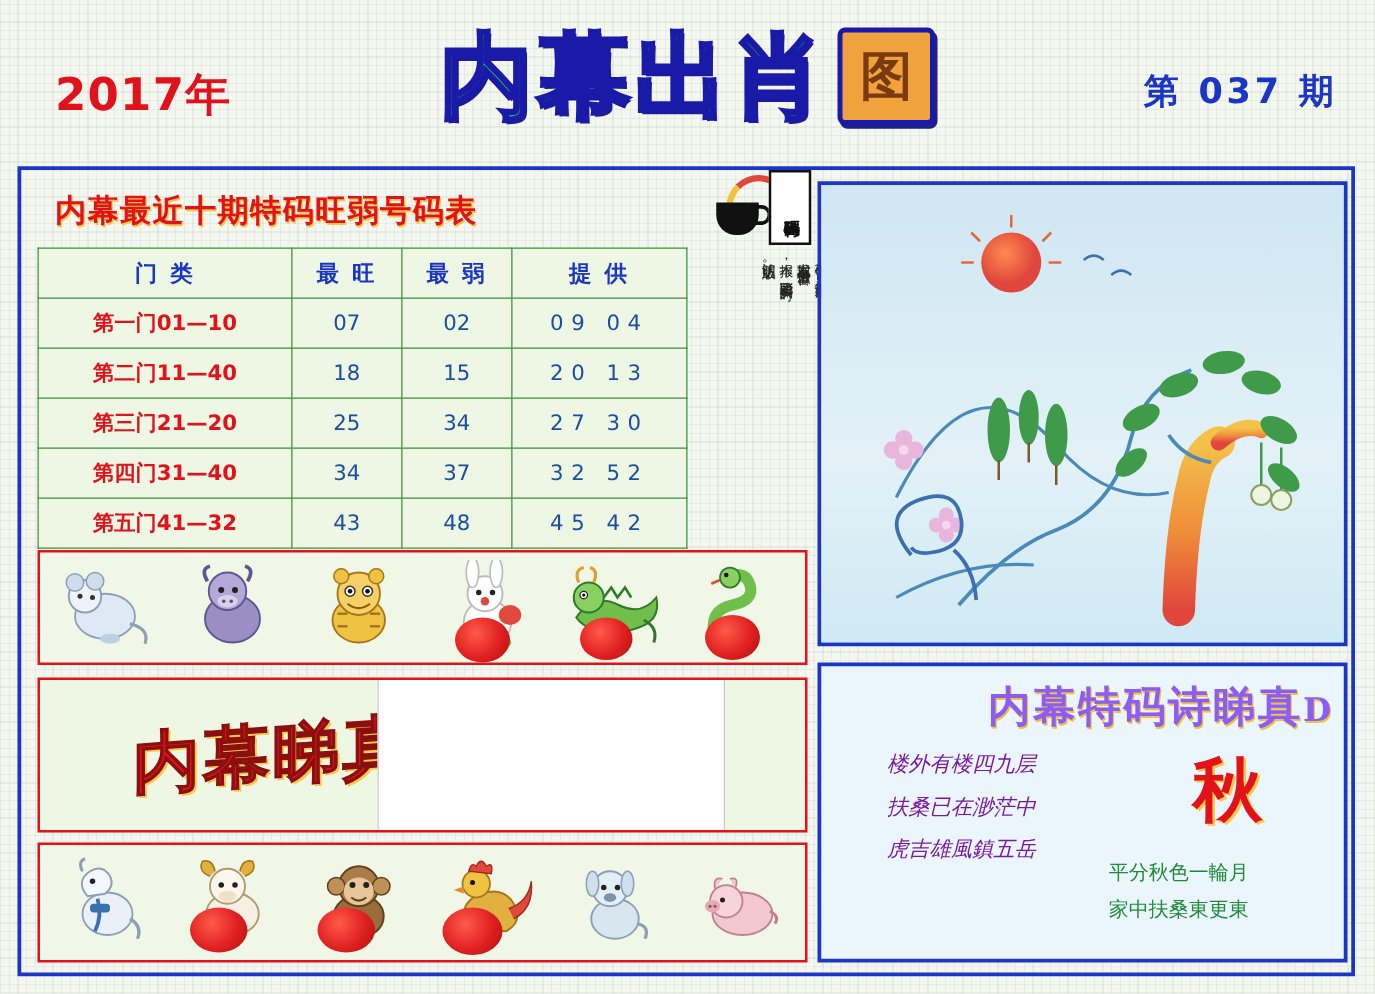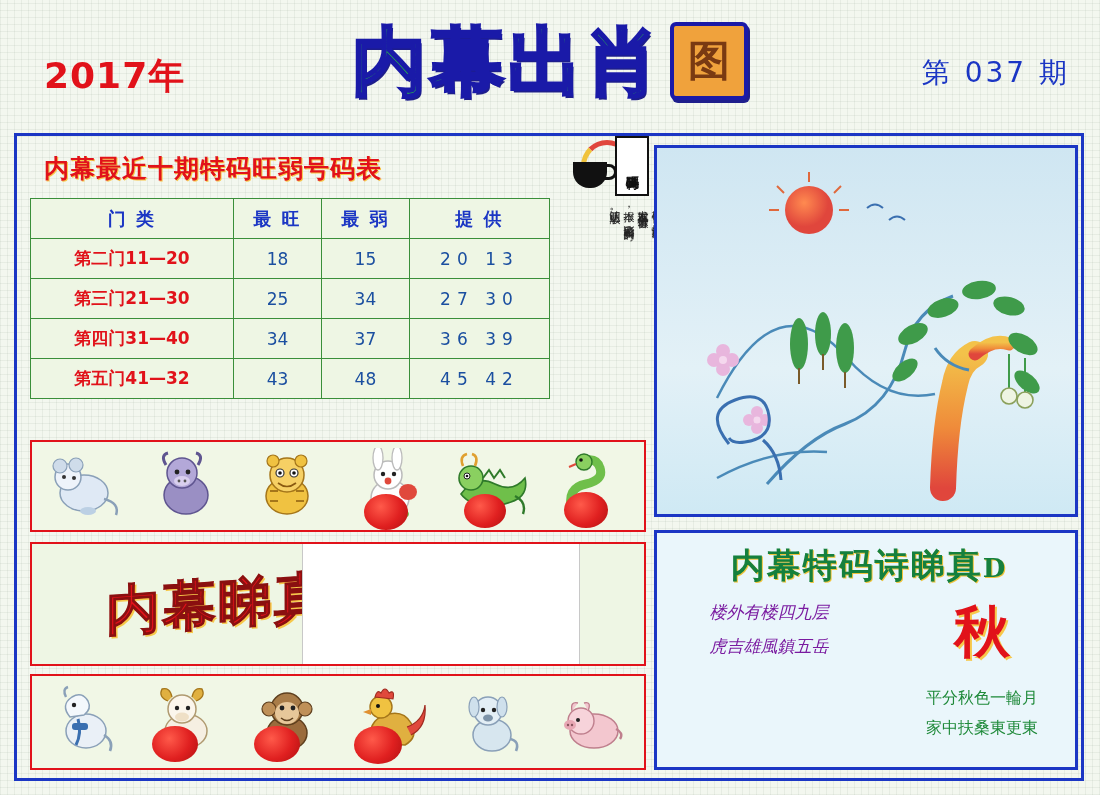--- a/index.html
+++ b/index.html
@@ -20,21 +20,21 @@
   
   .header{position:absolute;left:0;top:0;width:1100px;height:128px;}
   .year{
     position:absolute;left:44px;top:52px;
     font-size:36px;font-weight:bold;color:#e1121a;
     font-family:"DejaVu Sans","Liberation Sans",sans-serif;
     letter-spacing:1px;
   }
   .issue{
     position:absolute;right:30px;top:54px;
-    font-size:28px;font-weight:normal;color:#1b36c4;
+    font-size:28px;font-weight:bold;color:#1b36c4;
     letter-spacing:3px;
   }
   .title-wrap{
     position:absolute;left:50%;top:22px;transform:translateX(-50%);
     display:flex;align-items:center;gap:4px;
   }
   .title-char{
     font-size:74px;line-height:76px;font-weight:bold;
     color:#2bd23a;
     -webkit-text-stroke:3px #1a1aa8;
@@ -155,41 +155,41 @@
     border:3px solid #1b36c4;box-sizing:border-box;
     background:linear-gradient(180deg,#cfe6f2 0%,#dff0f7 45%,#cfe9f4 100%);
     overflow:hidden;
   }
   .poem-box{
     position:absolute;left:0px;top:390px;width:424px;height:240px;
     border:3px solid #1b36c4;box-sizing:border-box;
     background:#eaf6fb;overflow:hidden;
   }
   .poem-title{
-    position:absolute;left:14px;top:10px;width:396px;text-align:center;
-    font-size:34px;font-weight:bold;color:#15803d;
+    position:absolute;left:14px;top:10px;width:396px;text-align:right;
+    font-size:34px;font-weight:bold;color:#8b5cf6;
     font-family:"DejaVu Serif","Liberation Serif",serif;
     letter-spacing:2px;
     text-shadow:1px 1px 0 #f0c33c;
   }
   .poem-lines{
     position:absolute;left:12px;top:62px;width:200px;
     color:#7a1aa0;font-size:17px;line-height:34px;text-align:center;
     font-family:"DejaVu Serif","Liberation Serif",serif;
     font-style:italic;
   }
   .poem-qiu{
     position:absolute;left:240px;top:62px;width:170px;text-align:center;
     font-size:56px;font-weight:bold;color:#e1121a;
     font-family:"DejaVu Serif","Liberation Serif",serif;
     text-shadow:2px 2px 0 #f7c84a;
   }
   .poem-foot{
     position:absolute;left:230px;top:150px;width:190px;
-    color:#1f8a3a;font-size:16px;line-height:30px;text-align:center;
+    color:#1f8a3a;font-size:16px;line-height:30px;text-align:left;
     font-family:"DejaVu Serif","Liberation Serif",serif;
   }
 </style>
 </head>
 <body>
 
 <div class="page">
 
   <div class="header">
     <div class="year">2017年</div>
@@ -221,36 +221,42 @@
       <thead>
         <tr>
           <th>门  类</th>
           <th>最 旺</th>
           <th>最 弱</th>
           <th>提 供</th>
         </tr>
       </thead>
       <tbody>
         <tr>
-          <td class="cat">第二门11—20</td>
+          <td class="cat">第一门01—10</td>
+          <td class="num">07</td>
+          <td class="num">02</td>
+          <td class="give">09  04</td>
+        </tr>
+        <tr>
+          <td class="cat">第二门11—40</td>
           <td class="num">18</td>
           <td class="num">15</td>
           <td class="give">20  13</td>
         </tr>
         <tr>
-          <td class="cat">第三门21—30</td>
+          <td class="cat">第三门21—20</td>
           <td class="num">25</td>
           <td class="num">34</td>
           <td class="give">27  30</td>
         </tr>
         <tr>
           <td class="cat">第四门31—40</td>
           <td class="num">34</td>
           <td class="num">37</td>
-          <td class="give">36  39</td>
+          <td class="give">32  52</td>
         </tr>
         <tr>
           <td class="cat">第五门41—32</td>
           <td class="num">43</td>
           <td class="num">48</td>
           <td class="give">45  42</td>
         </tr>
       </tbody>
     </table>
 
@@ -528,20 +534,21 @@
         <circle cx="368" cy="252" r="8" fill="#eef4e2" stroke="#8aa05a" stroke-width="1.6"></circle>
       </svg>
     </div>
 
     <div class="poem-box">
       <div class="poem-title">
         <span>内幕特码诗睇真</span><span style="font-size:26px;">D</span>
       </div>
       <div class="poem-lines">
         <div>楼外有楼四九层</div>
+        <div>扶桑已在渺茫中</div>
         <div>虎吉雄風鎮五岳</div>
       </div>
       <div class="poem-qiu">秋</div>
       <div class="poem-foot">
         <div>平分秋色一輪月</div>
         <div>家中扶桑東更東</div>
       </div>
     </div>
   </div>
 </div>

